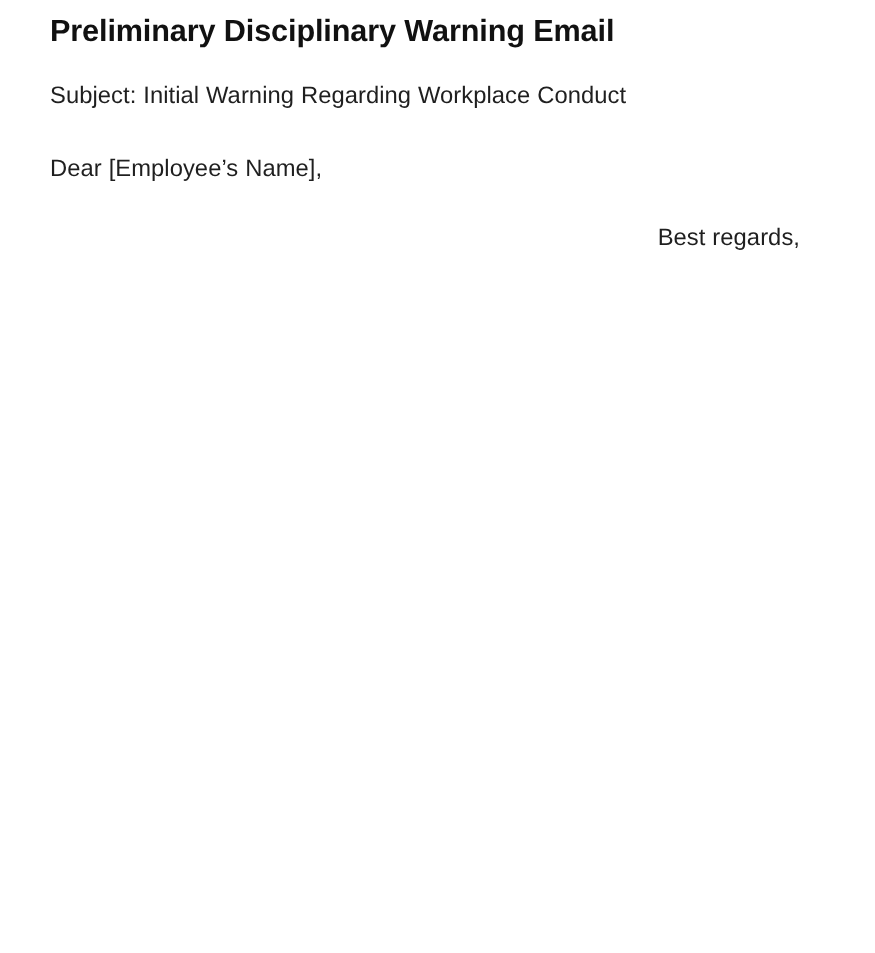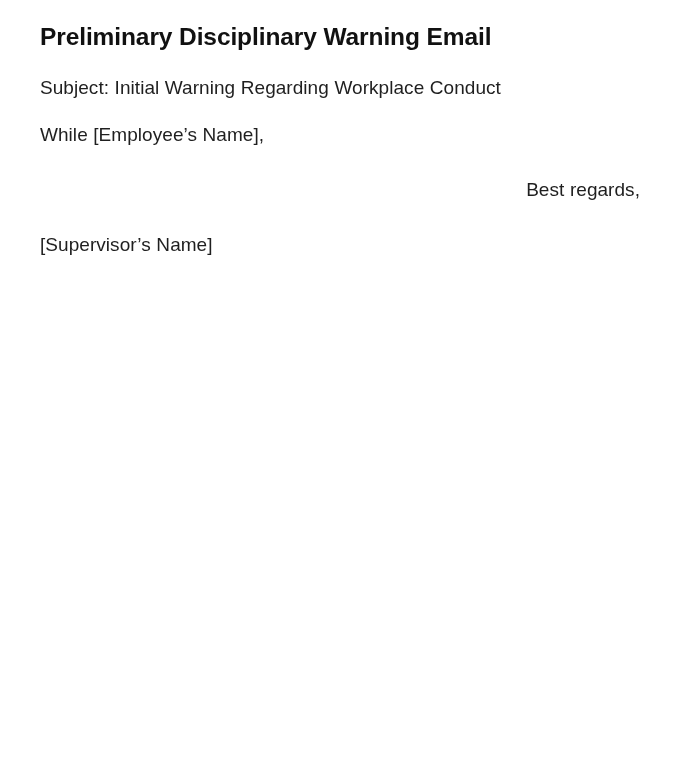--- a/index.html
+++ b/index.html
@@ -16,21 +16,21 @@
     font-family: "Liberation Sans", sans-serif;
     color: #1a1a1a;
     -webkit-font-smoothing: antialiased;
   }
 
   .page {
     box-sizing: border-box;
     width: 700px;
     min-height: 762px;
     background: #ffffff;
-    padding: 22px 40px 20px 40px;
+    padding: 11px 40px 20px 40px;
   }
 
   .doc-title {
     font-size: 24.5px;
     font-weight: bold;
     line-height: 1.25;
     letter-spacing: -0.1px;
     color: #111111;
     margin: 0 0 17px 0;
     max-width: 600px;
@@ -47,42 +47,41 @@
     margin: 0 0 20px 0;
     letter-spacing: 0.05px;
     word-spacing: 0.2px;
   }
 
   .para:last-child {
     margin-bottom: 0;
   }
 
   .para-subject {
-    margin-bottom: 12px;
+    margin-bottom: 24px;
   }
 
   .para-signoff {
     margin-bottom: 20px;
     text-align: right;
   }
 </style>
 </head>
 <body>
 
 <div class="page">
 
   <h1 class="doc-title">Preliminary Disciplinary Warning Email</h1>
 
   <div class="doc-body">
 
     <p class="para para-subject">Subject: Initial Warning Regarding Workplace Conduct</p>
 
-    <p class="para">While [Employee’s Name],</p>
+    <p class="para">Dear [Employee’s Name],</p>
 
 
 
 
     <p class="para para-signoff">Best regards,</p>
 
-    <p class="para">[Supervisor’s Name]</p>
 
   </div>
 </div>
 
 </body></html>

